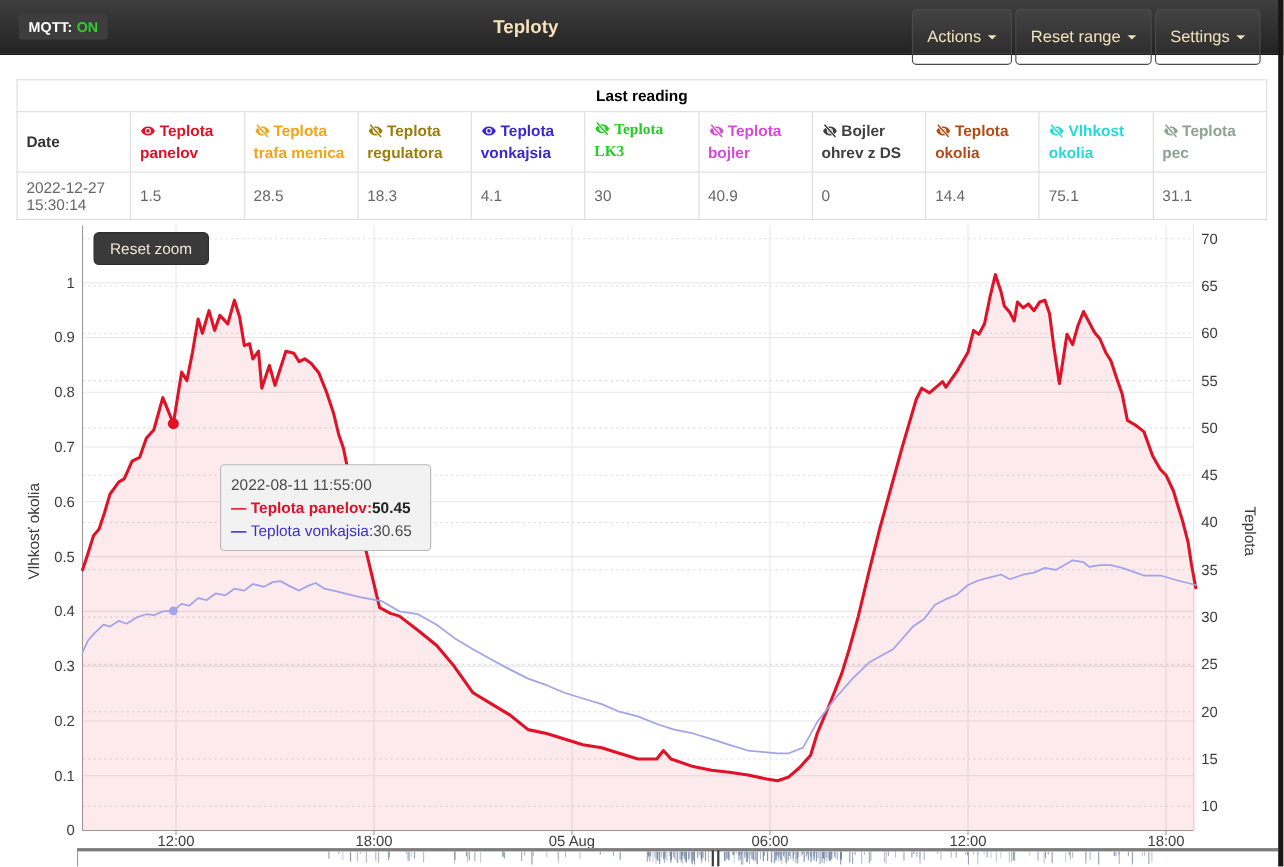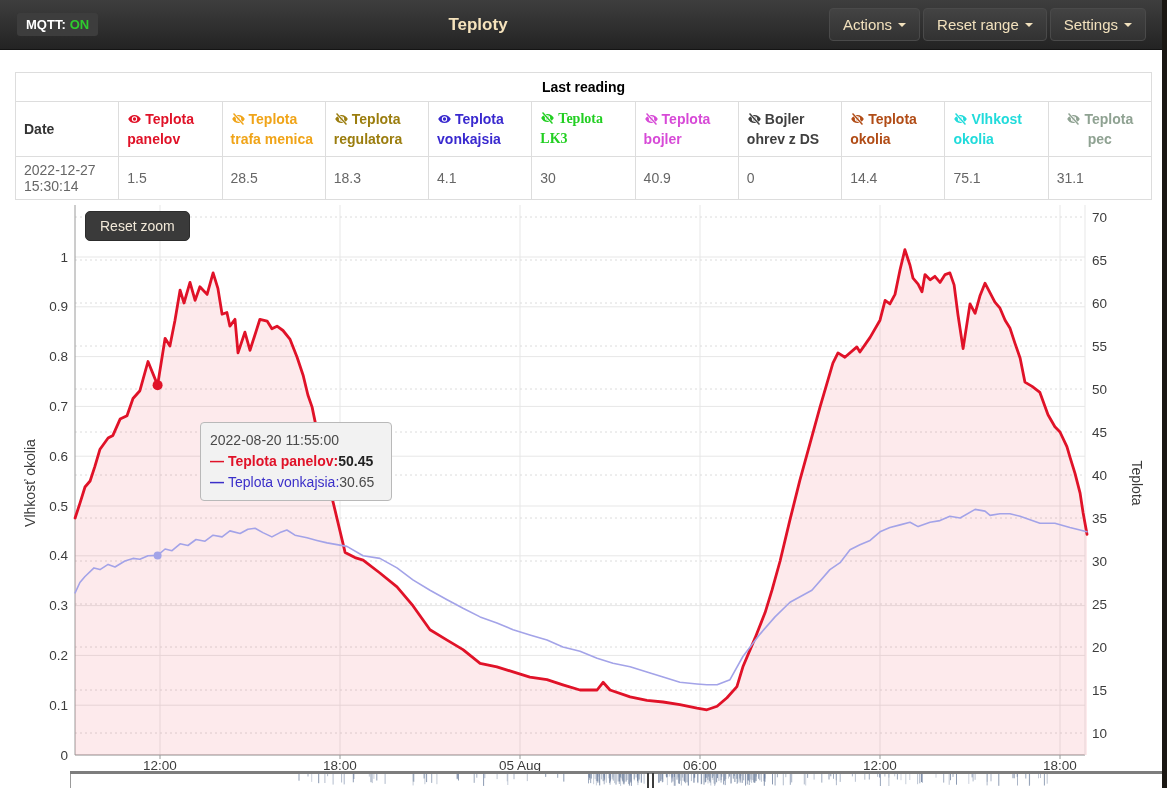--- a/index.html
+++ b/index.html
@@ -8,21 +8,21 @@
   
   .navbar{position:absolute;top:0;left:0;width:1167px;height:50px;
     background:linear-gradient(#3e3e3e,#232323);border-bottom:1px solid #141414;box-sizing:border-box;}
   .mqtt-badge{position:absolute;left:17px;top:13px;background:#3d3d3d;border-radius:3px;
     padding:4px 9px;font-size:13px;font-weight:bold;color:#fff;}
   .mqtt-on{color:#2ecc2e;margin-left:4px;}
   .nav-title{position:absolute;left:478px;top:15px;transform:translateX(-50%);
     font-size:17px;font-weight:bold;color:#f6e3bc;}
   .nav-menus{position:absolute;right:21px;top:8px;display:flex;}
   .nav-btn{margin-left:3px;background:rgba(255,255,255,0.05);border:1px solid #4a4a4a;
-    border-radius:4px;color:#f2e1bd;font-size:15px;padding:7px 13px;cursor:pointer;
+    border-radius:4px;color:#f2e1bd;font-size:15px;padding:16px 13px;cursor:pointer;
     font-family:"Liberation Sans",sans-serif;display:flex;align-items:center;}
   .caret{display:inline-block;width:0;height:0;margin-left:6px;border-left:4px solid transparent;
     border-right:4px solid transparent;border-top:4px solid #f2e1bd;}
 
   
   .reading-table{position:absolute;top:72px;left:15px;width:1137px;border-collapse:collapse;
     table-layout:fixed;font-size:14px;}
   .reading-table th,.reading-table td{border:1px solid #ddd;box-sizing:border-box;
     text-align:left;vertical-align:middle;overflow:hidden;}
   .table-title{height:29px;text-align:center !important;font-weight:bold;color:#000000;padding:4px;}
@@ -123,21 +123,21 @@
           <th class="col-head" style="width: 90px; color: rgb(177, 76, 22);"><svg class="icon" viewBox="0 0 24 24" width="15" height="14">
               <path fill="currentColor" fill-rule="evenodd" d="M12 5C7 5 2.9 8 1.2 12 2.9 16 7 19 12 19s9.1-3 10.8-7C21.1 8 17 5 12 5zm0 11.6A4.6 4.6 0 1 1 16.6 12 4.6 4.6 0 0 1 12 16.6zM12 9.2A2.8 2.8 0 1 0 14.8 12 2.8 2.8 0 0 0 12 9.2z"></path>
               <line x1="3.5" y1="2.5" x2="20.5" y2="21.5" stroke="#fff" stroke-width="4.4"></line>
               <line x1="3.5" y1="2.5" x2="20.5" y2="21.5" stroke="currentColor" stroke-width="2.4"></line>
             </svg><span>Teplota okolia</span></th>
           <th class="col-head" style="width: 98px; color: rgb(33, 219, 219);"><svg class="icon" viewBox="0 0 24 24" width="15" height="14">
               <path fill="currentColor" fill-rule="evenodd" d="M12 5C7 5 2.9 8 1.2 12 2.9 16 7 19 12 19s9.1-3 10.8-7C21.1 8 17 5 12 5zm0 11.6A4.6 4.6 0 1 1 16.6 12 4.6 4.6 0 0 1 12 16.6zM12 9.2A2.8 2.8 0 1 0 14.8 12 2.8 2.8 0 0 0 12 9.2z"></path>
               <line x1="3.5" y1="2.5" x2="20.5" y2="21.5" stroke="#fff" stroke-width="4.4"></line>
               <line x1="3.5" y1="2.5" x2="20.5" y2="21.5" stroke="currentColor" stroke-width="2.4"></line>
             </svg><span>Vlhkost okolia</span></th>
-          <th class="col-head" style="width: 85px; color: rgb(143, 162, 146); text-align: center;"><svg class="icon" viewBox="0 0 24 24" width="15" height="14">
+          <th class="col-head" style="width: 85px; color: rgb(143, 162, 146);"><svg class="icon" viewBox="0 0 24 24" width="15" height="14">
               <path fill="currentColor" fill-rule="evenodd" d="M12 5C7 5 2.9 8 1.2 12 2.9 16 7 19 12 19s9.1-3 10.8-7C21.1 8 17 5 12 5zm0 11.6A4.6 4.6 0 1 1 16.6 12 4.6 4.6 0 0 1 12 16.6zM12 9.2A2.8 2.8 0 1 0 14.8 12 2.8 2.8 0 0 0 12 9.2z"></path>
               <line x1="3.5" y1="2.5" x2="20.5" y2="21.5" stroke="#fff" stroke-width="4.4"></line>
               <line x1="3.5" y1="2.5" x2="20.5" y2="21.5" stroke="currentColor" stroke-width="2.4"></line>
             </svg><span>Teplota pec</span></th>
         </tr>
     </thead>
     <tbody>
       <tr id="value-row">
           <td class="val-cell">2022-12-27 15:30:14</td>
           <td class="val-cell">1.5</td>
@@ -228,21 +228,21 @@
         <text x="340" y="574.5" text-anchor="middle" font-size="13.5" fill="#3c3c3c" font-family="Liberation Sans, sans-serif">18:00</text>
         <text x="520" y="574.5" text-anchor="middle" font-size="13.5" fill="#3c3c3c" font-family="Liberation Sans, sans-serif">05 Aug</text>
         <text x="700" y="574.5" text-anchor="middle" font-size="13.5" fill="#3c3c3c" font-family="Liberation Sans, sans-serif">06:00</text>
         <text x="880" y="574.5" text-anchor="middle" font-size="13.5" fill="#3c3c3c" font-family="Liberation Sans, sans-serif">12:00</text>
         <text x="1060" y="574.5" text-anchor="middle" font-size="13.5" fill="#3c3c3c" font-family="Liberation Sans, sans-serif">18:00</text>
       </svg>
     <div class="axis-label y1-label">Vlhkosť okolia</div>
     <div class="axis-label y2-label">Teplota</div>
     <button class="reset-zoom">Reset zoom</button>
     <div class="tooltip">
-      <div class="tt-date">2022-08-20 11:55:00</div>
+      <div class="tt-date">2022-08-11 11:55:00</div>
       <div class="tt-row-red"><span class="tt-dash">—</span><span class="tt-label">Teplota panelov:</span><span class="tt-value">50.45</span></div>
       <div class="tt-row-blue"><span class="tt-dash">—</span><span class="tt-label">Teplota vonkajsia:</span><span class="tt-value">30.65</span></div>
     </div>
   </div>
 
   <div class="rangebar">
     <div class="topbar"></div>
     <div class="edge" style="left:70px;"></div>
     <svg id="range-svg" width="1167" height="14" style="position:absolute;top:3px;left:0;">
         <line x1="458.5" x2="458.5" y1="0" y2="6.5" stroke="rgba(110,128,158,0.78)" stroke-width="1"></line>

